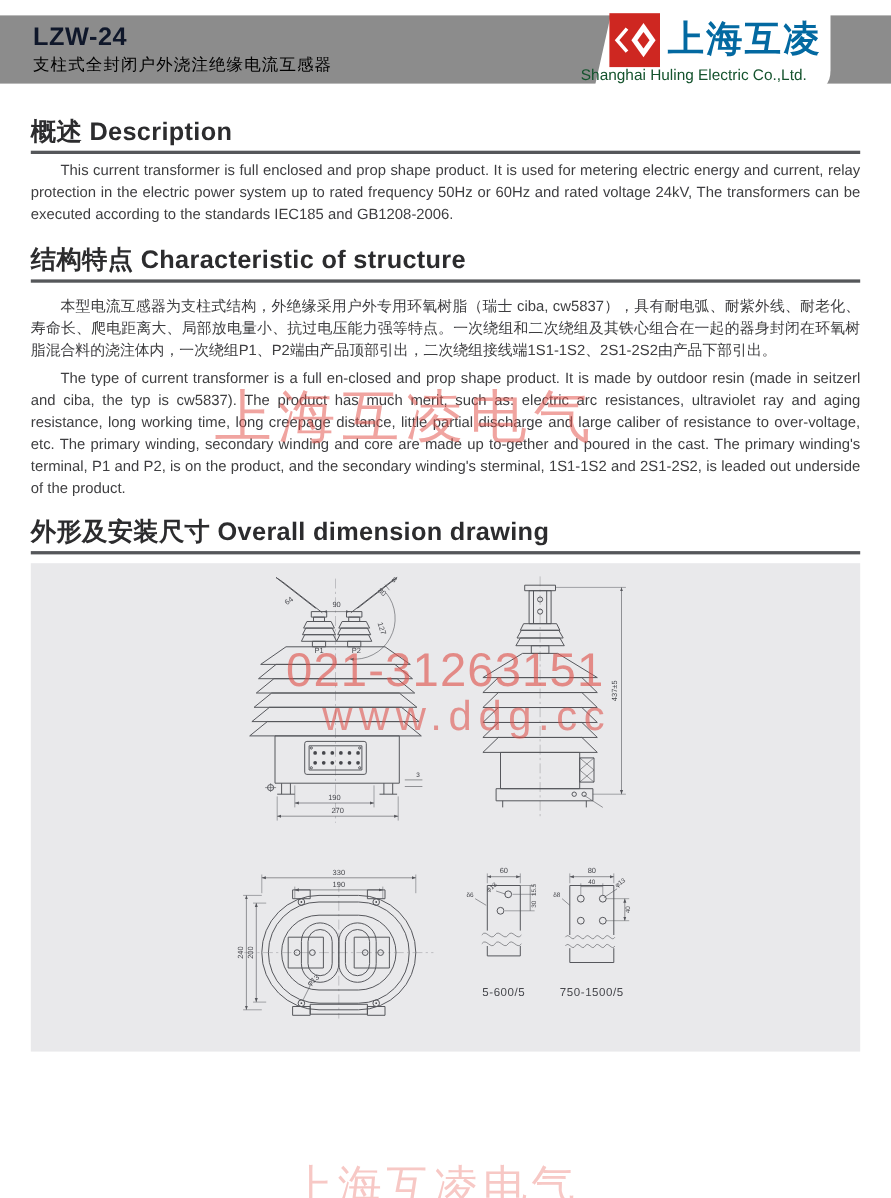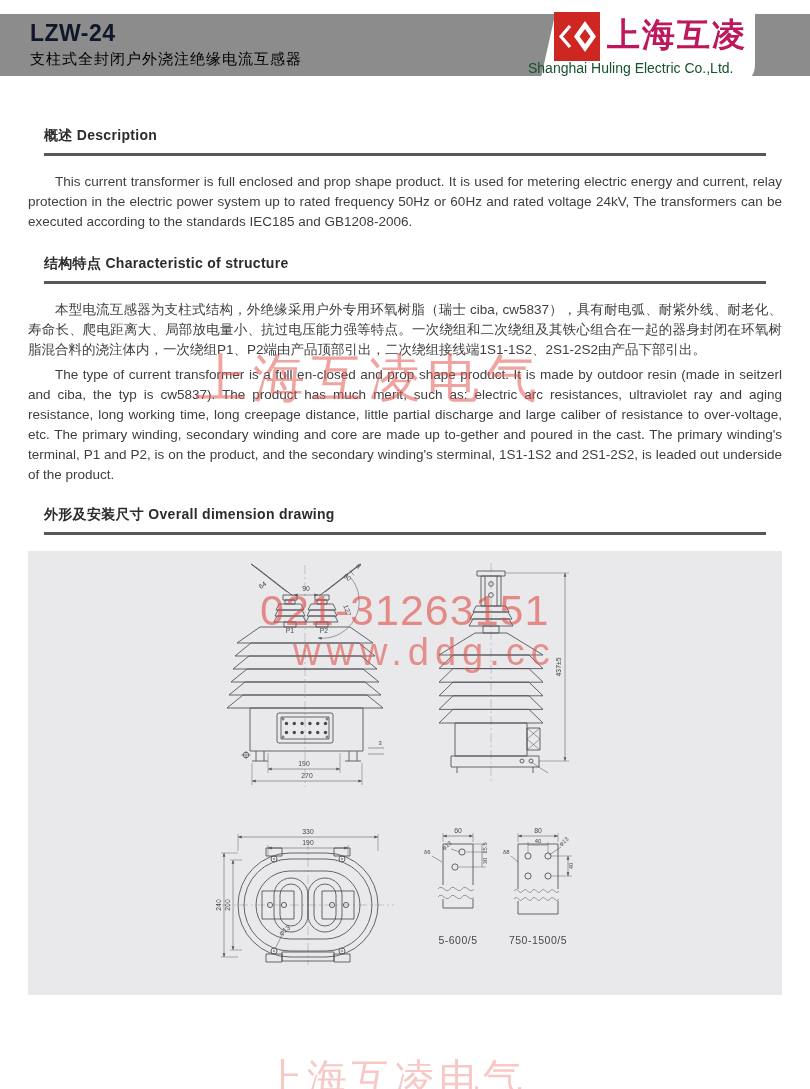--- a/index.html
+++ b/index.html
@@ -2,25 +2,25 @@
 <html><head>
 <meta charset="utf-8">
 <style>
   html,body{margin:0;padding:0}
   body{width:810px;height:1089px;position:relative;overflow:hidden;background:#fff;
        font-family:"Liberation Sans",sans-serif}
   
   .hdr-svg{position:absolute;top:0;left:0}
   .model{position:absolute;left:30px;top:20px;font-size:23px;font-weight:bold;color:#0f172a;letter-spacing:.5px}
   .subtitle{position:absolute;left:30px;top:50px;font-size:15px;color:#000000;letter-spacing:1px}
-  .brand{position:absolute;left:607px;top:13px;font-size:33px;font-weight:bold;color:#be185d;letter-spacing:2px;white-space:nowrap}
+  .brand{position:absolute;left:607px;top:13px;font-size:33px;font-weight:bold;color:#0369a1;letter-spacing:2px;white-space:nowrap}
   .company{position:absolute;left:528px;top:60px;font-size:14px;color:#14532d;white-space:nowrap}
   
   .content{position:absolute;top:108px;left:0;right:0;padding:0 28px}
-  h2{margin:16px;font-size:14px;font-weight:bold;color:#2c2c2e;line-height:22px;
+  h2{margin:0;font-size:23px;font-weight:bold;color:#2c2c2e;line-height:22px;
      padding-bottom:7px;border-bottom:3px solid #55575a;letter-spacing:.3px}
   .sec2{margin-top:20px}
   .sec3{margin-top:18px}
   p{margin:12px 0 0;font-size:13.5px;line-height:20px;color:#3e3e40;text-align:justify;text-indent:2em}
   p.en{margin-top:5px}
   
   .panel{margin-top:8px;height:444px;background:#e9e9eb;position:relative}
   
   .wm{position:absolute;z-index:6;pointer-events:none;font-weight:normal;white-space:nowrap}
   .wm-co{left:195px;top:344px;font-size:52px;letter-spacing:6px;color:rgba(227,90,82,.55)}

